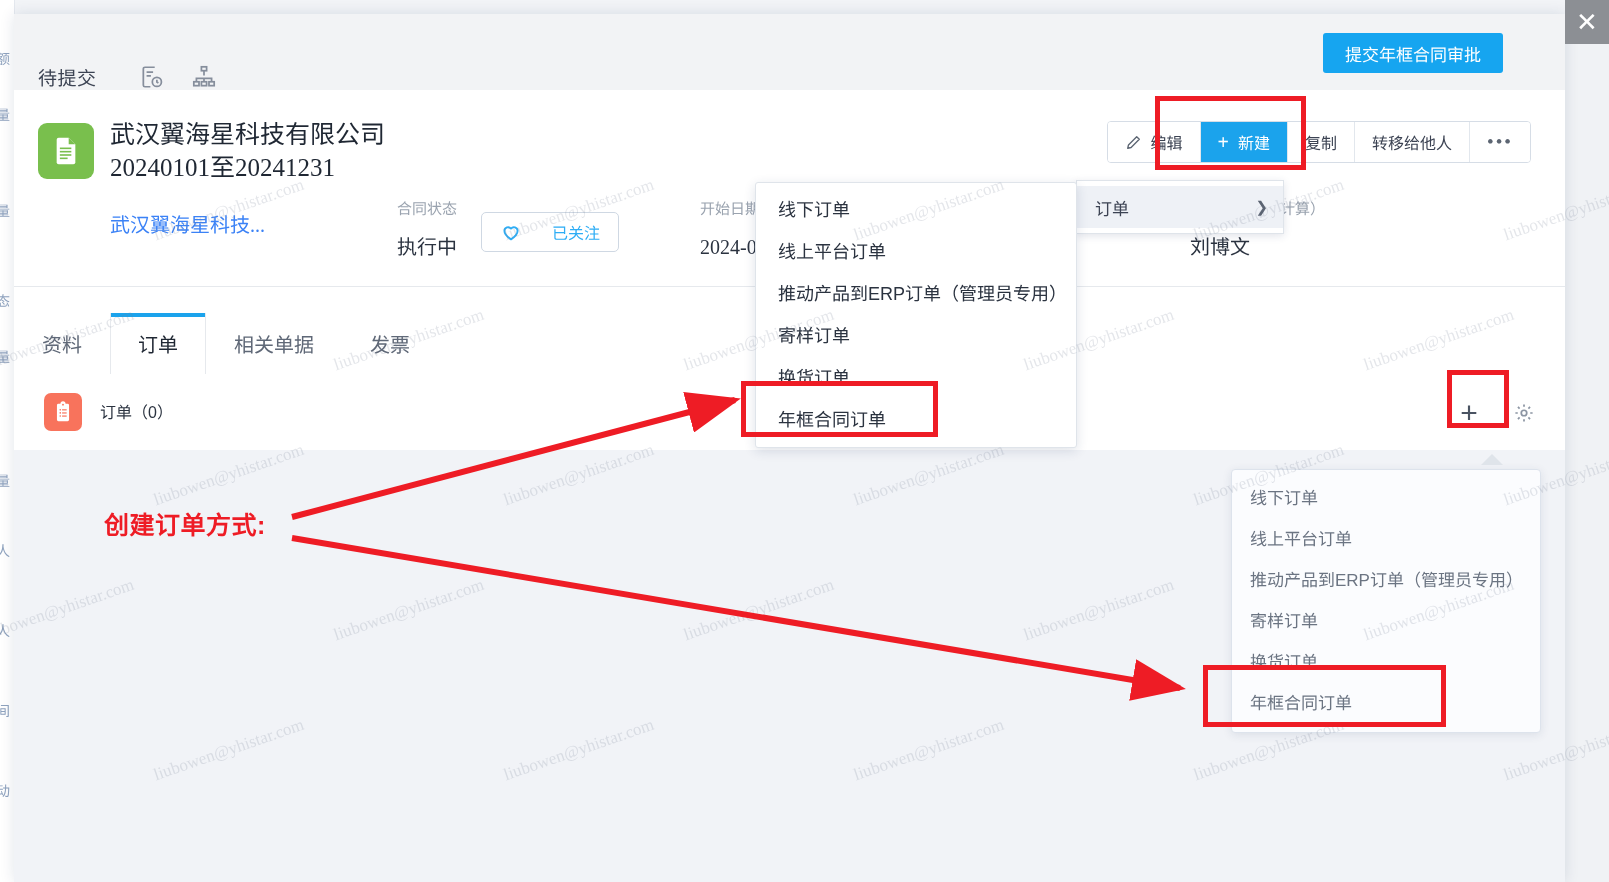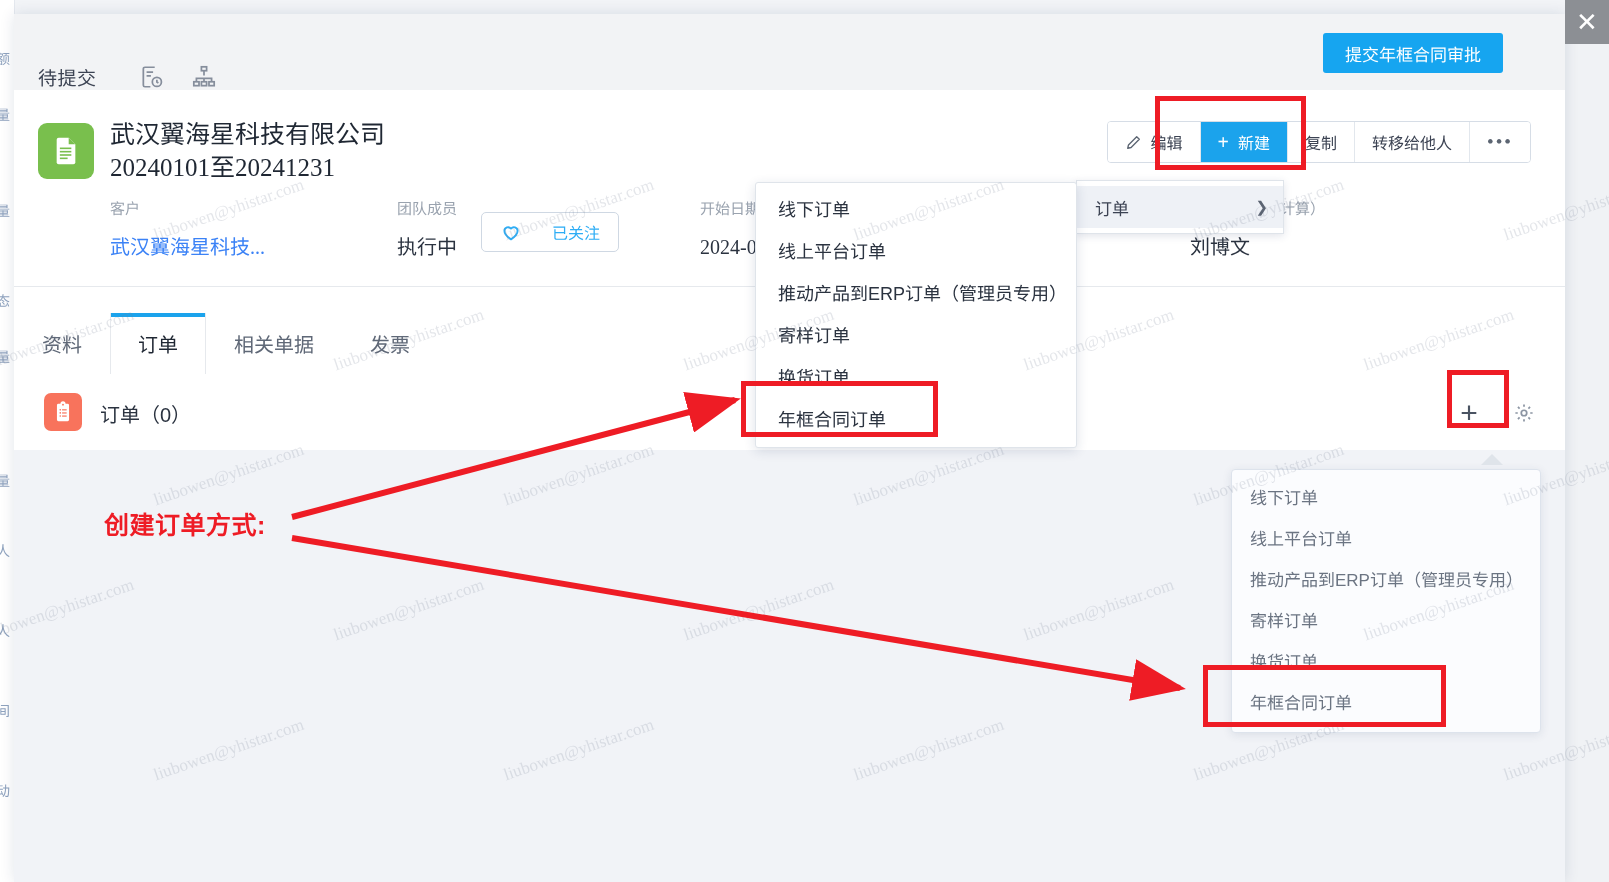--- a/index.html
+++ b/index.html
@@ -283,21 +283,21 @@
   }
   .sec-icon {
     position: absolute; left: 30px; top: 19px;
     width: 38px; height: 38px;
     background: #f8735c;
     border-radius: 7px;
     display: flex; align-items: center; justify-content: center;
   }
   .sec-title {
     position: absolute; left: 86px; top: 25px;
-    font-size: 20px; color: #2b3340;
+    font-size: 16px; color: #2b3340;
   }
   .sec-plus {
     position: absolute; right: 76px; top: 19px;
     width: 40px; height: 40px;
     display: flex; align-items: center; justify-content: center;
     font-size: 30px; color: #4a5362;
     cursor: pointer;
     line-height: 1;
   }
   .sec-gear {
@@ -414,25 +414,24 @@
 
       <div class="follow-btn">
         <svg class="heart" viewBox="0 0 24 24" fill="none" stroke="#2eadf5" stroke-width="2.1" stroke-linejoin="round">
           <path d="M12 20s-7.2-4.6-7.2-9.3A4.1 4.1 0 0 1 12 8.2a4.1 4.1 0 0 1 7.2 2.5C19.2 15.4 12 20 12 20z"></path>
         </svg>
         <span>已关注</span>
       </div>
 
       <div class="fields">
         <div class="field" style="left:0;top:0;">
-          <div class="lbl">客户</div>
           <div class="val link">武汉翼海星科技...</div>
         </div>
         <div class="field" style="left:287px;top:0;">
-          <div class="lbl">团队成员</div>
+          <div class="lbl">合同状态</div>
           <div class="val">执行中</div>
         </div>
         <div class="field" style="left:590px;top:0;">
           <div class="lbl">开始日期</div>
           <div class="val">2024-01</div>
         </div>
         <div class="field" style="left:950px;top:0;width:40px;">
           <div class="lbl"></div>
           <div class="val">文</div>
         </div>

